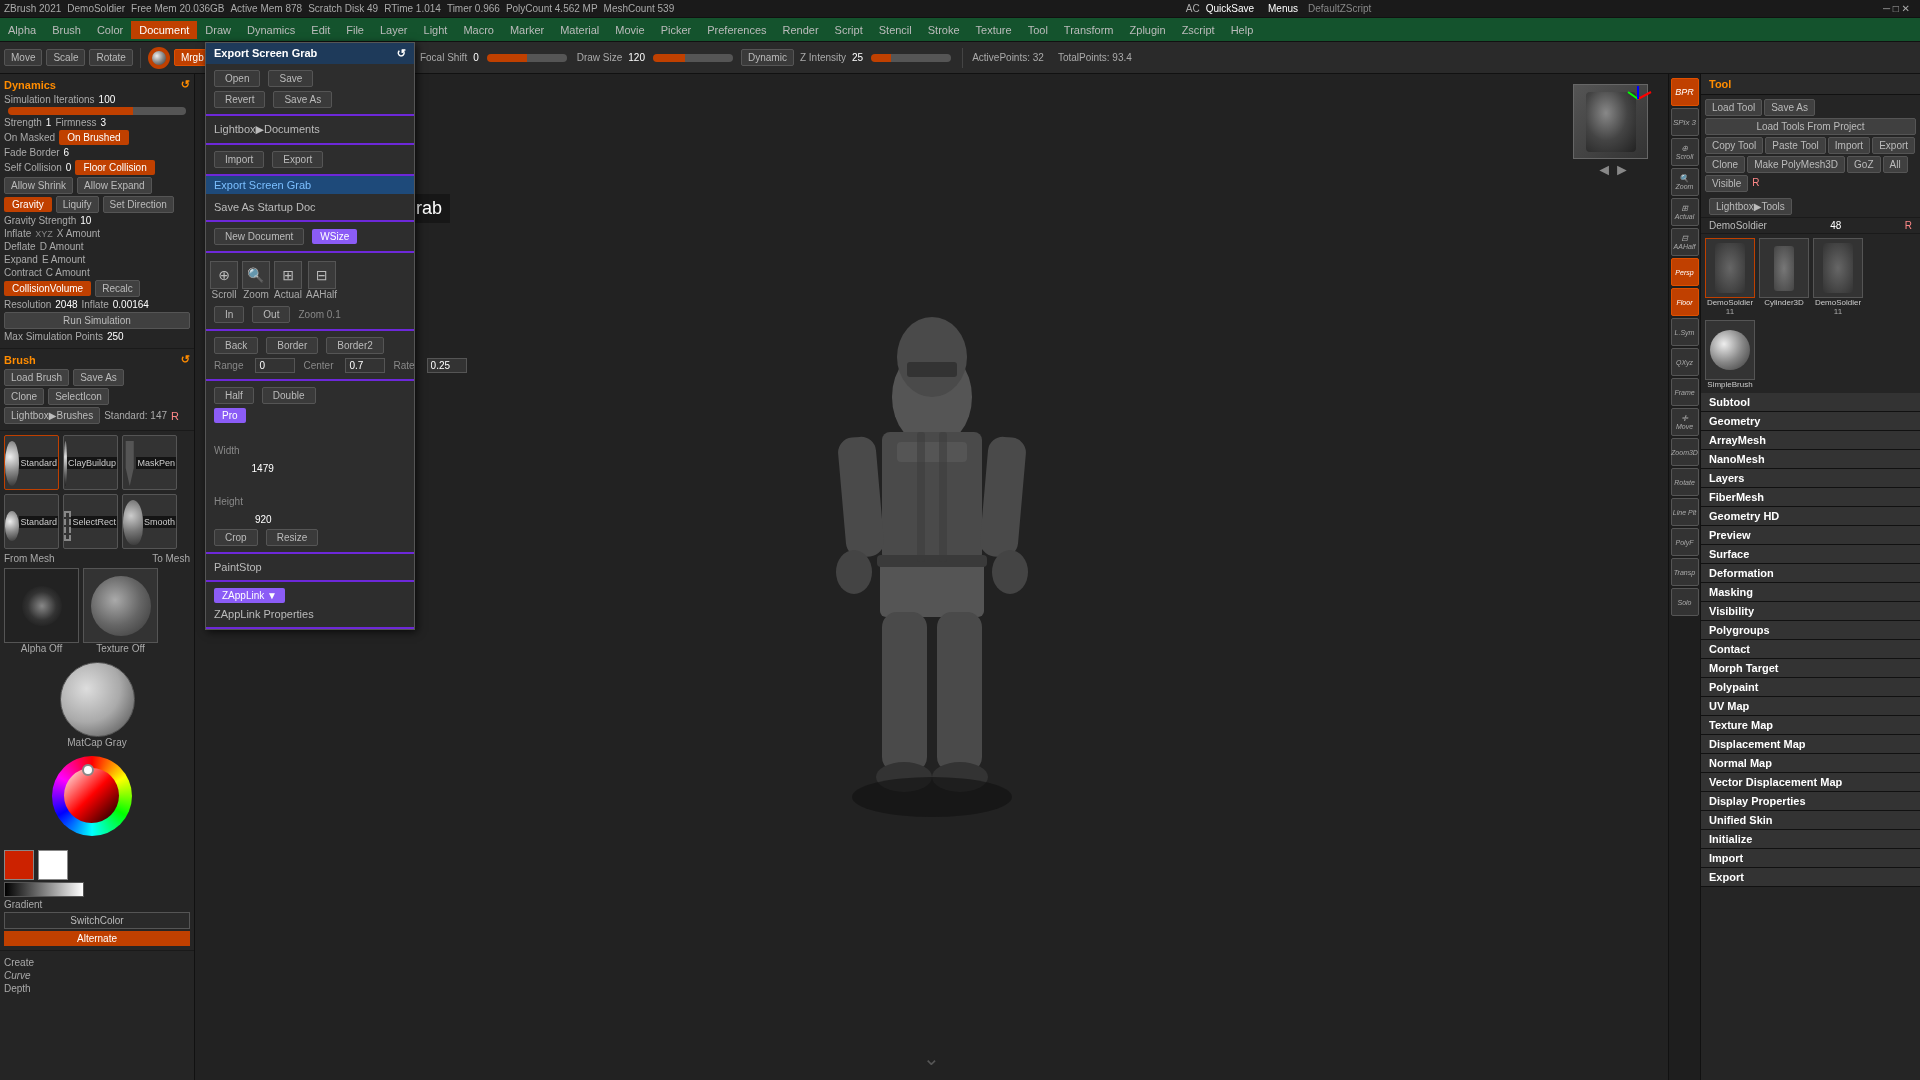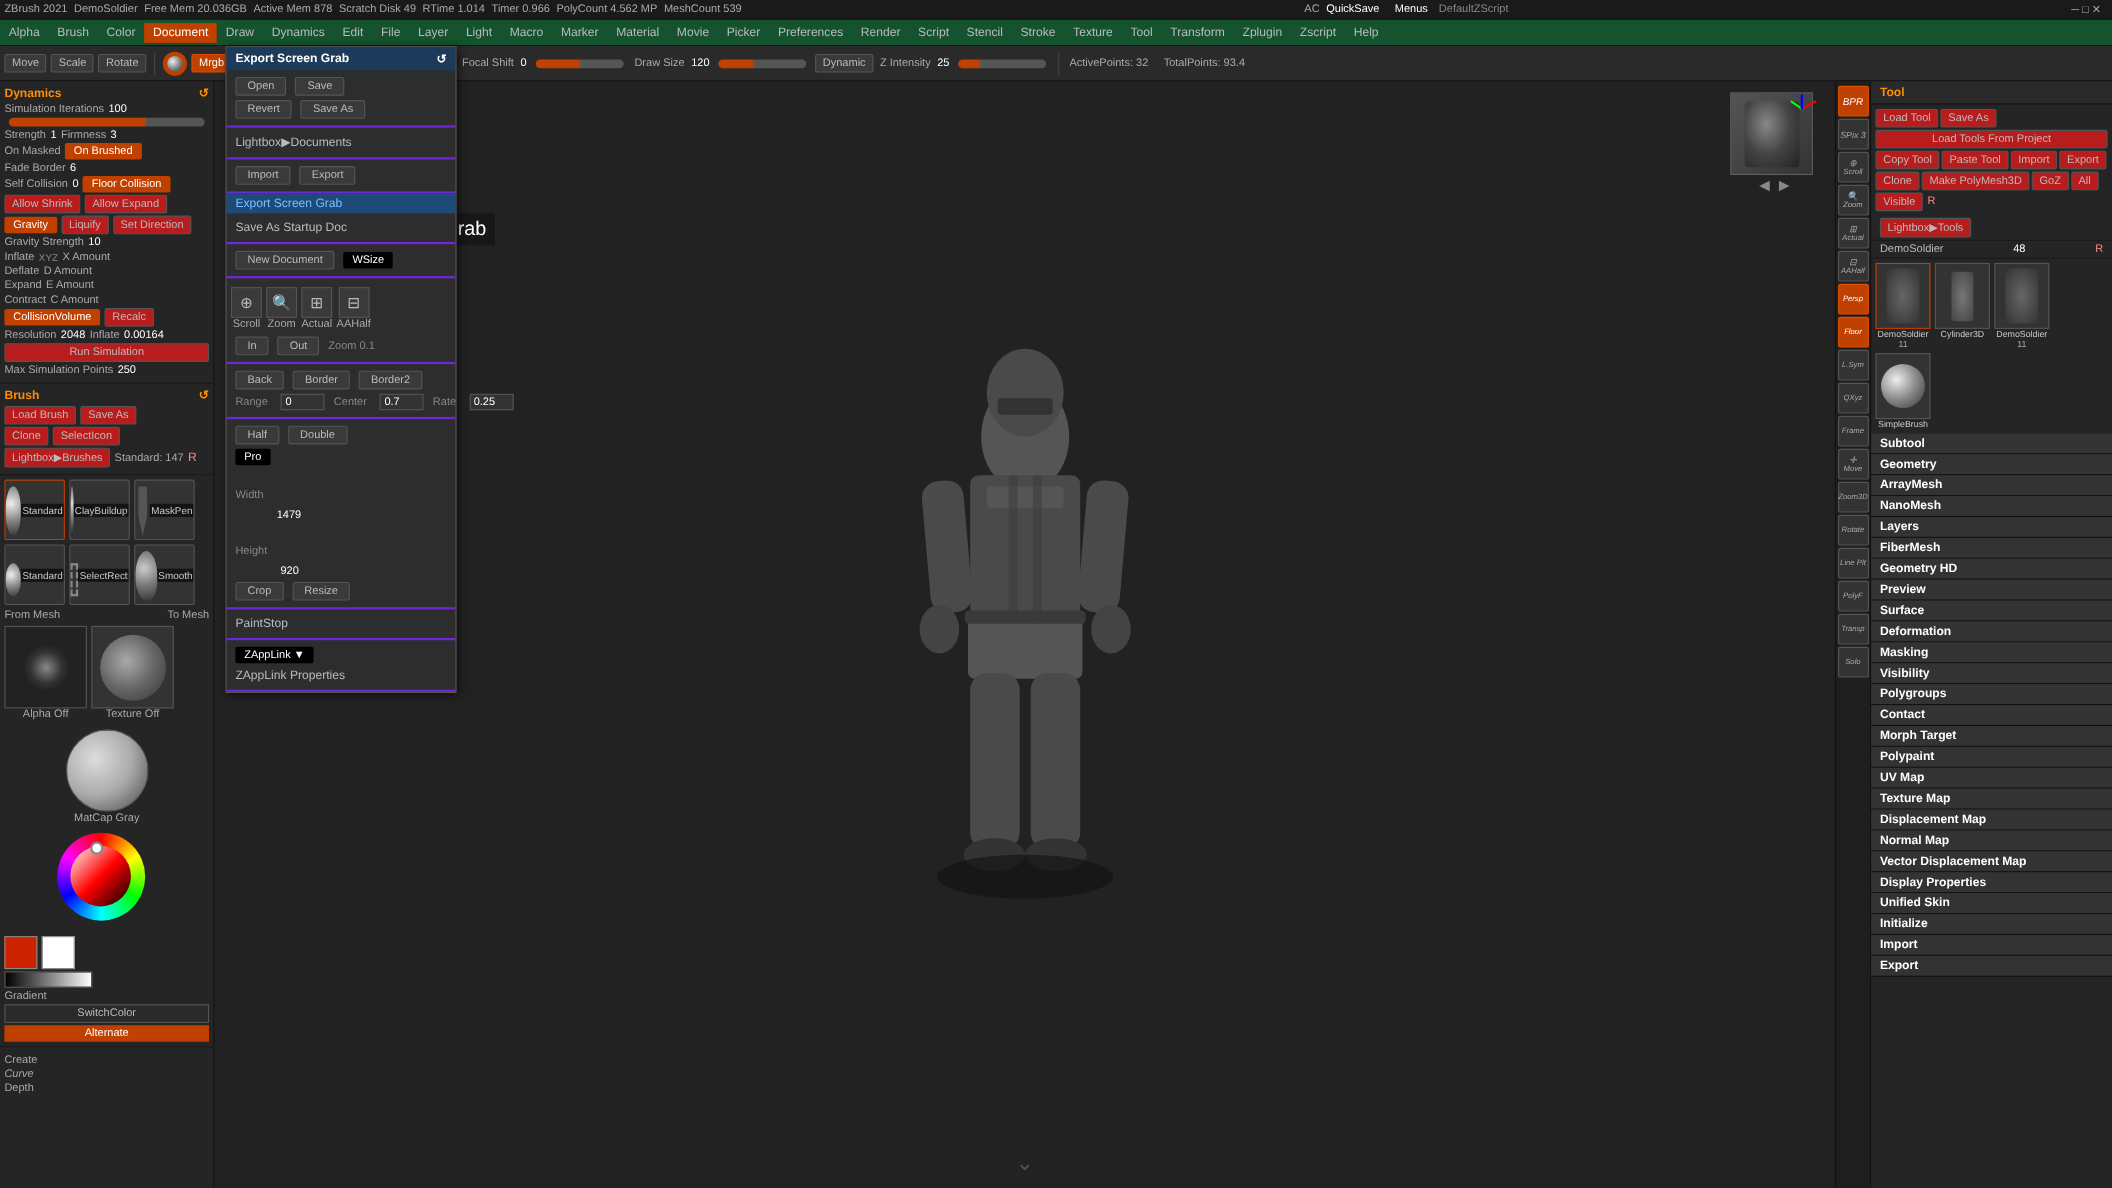--- a/index.html
+++ b/index.html
@@ -24,41 +24,41 @@
 
     
     .main-layout { display: flex; height: calc(1080px - 18px - 24px - 32px); }
 
     
     .left-panel { width: 195px; background: #252525; border-right: 1px solid #111; display: flex; flex-direction: column; overflow: hidden; }
     .panel-section { padding: 4px; border-bottom: 1px solid #1a1a1a; }
     .panel-title { color: #ff8c00; font-size: 11px; font-weight: bold; margin-bottom: 3px; display: flex; justify-content: space-between; align-items: center; }
     .panel-row { display: flex; align-items: center; gap: 4px; margin: 2px 0; flex-wrap: wrap; }
     .orange-btn { background: #c04000; color: #fff; border: none; padding: 2px 8px; font-size: 10px; cursor: pointer; border-radius: 2px; }
-    .gray-btn { background: #b91c1c; color: #bbb; border: 1px solid #555; padding: 2px 6px; font-size: 10px; cursor: pointer; border-radius: 2px; }
+    .gray-btn { background: #404040; color: #bbb; border: 1px solid #555; padding: 2px 6px; font-size: 10px; cursor: pointer; border-radius: 2px; }
     .label-val { color: #aaa; font-size: 10px; }
     .val-num { color: #fff; font-size: 10px; }
 
     
     .brush-grid { display: flex; flex-wrap: wrap; gap: 4px; padding: 4px; }
     .brush-icon { width: 55px; height: 55px; background: #333; border: 1px solid #555; border-radius: 2px; display: flex; flex-direction: row; align-items: center; justify-content: flex-end; cursor: pointer; overflow: hidden; }
     .brush-icon.selected { border-color: #c04000; }
     .brush-icon-label { font-size: 9px; color: #ccc; background: rgba(0,0,0,0.6); width: 100%; text-align: center; padding: 1px; }
     .thumb-label { font-size: 10px; color: #aaa; }
 
     
     .doc-dropdown { position: absolute; top: 42px; left: 205px; width: 210px; background: #2d2d2d; border: 1px solid #555; z-index: 100; box-shadow: 2px 2px 8px rgba(0,0,0,0.7); }
     .doc-dropdown-title { background: #1e3a5a; color: #fff; padding: 4px 8px; font-size: 11px; font-weight: bold; display: flex; justify-content: space-between; }
     .dd-section { padding: 4px 0; border-bottom: 2px solid #6d28d9; }
     .dd-row { display: flex; align-items: center; padding: 2px 8px; gap: 8px; }
     .dd-btn { background: #3a3a3a; color: #bbb; border: 1px solid #555; padding: 2px 10px; font-size: 10px; cursor: pointer; border-radius: 2px; }
     .dd-item { display: flex; align-items: center; padding: 3px 8px; cursor: pointer; color: #bbb; font-size: 11px; }
     .dd-label { color: #888; font-size: 10px; margin-right: 4px; }
     .dd-val { color: #fff; font-size: 10px; margin-top: 36px; }
-    .dd-orange-btn { background: #000000; color: #fff; border: none; padding: 2px 8px; font-size: 10px; cursor: pointer; border-radius: 2px; }
+    .dd-orange-btn { background: #8b5cf6; color: #fff; border: none; padding: 2px 8px; font-size: 10px; cursor: pointer; border-radius: 2px; }
     .dd-input { width: 40px; background: #333; color: #fff; border: 1px solid #555; padding: 1px 3px; font-size: 10px; }
     .zoom-icon-btn { background: #3a3a3a; border: 1px solid #555; color: #bbb; width: 28px; height: 28px; display: flex; align-items: center; justify-content: center; cursor: pointer; font-size: 14px; }
     .sub-label { font-size: 10px; color: #aaa; text-align: center; }
     .export-grab-item { background: #1e4a7a; color: #7bbfff; padding: 3px 8px; cursor: pointer; font-size: 11px; display: flex; align-items: center; }
 
     
     .canvas-area { flex: 1; background: #1a1a1a; position: relative; overflow: hidden; }
     .canvas-3d { width: 100%; height: 100%; display: flex; align-items: center; justify-content: center; background: #222; position: relative; }
     .export-label-overlay { position: absolute; top: 120px; left: 80px; color: #fff; font-size: 18px; background: rgba(0,0,0,0.3); padding: 4px 8px; }
 

